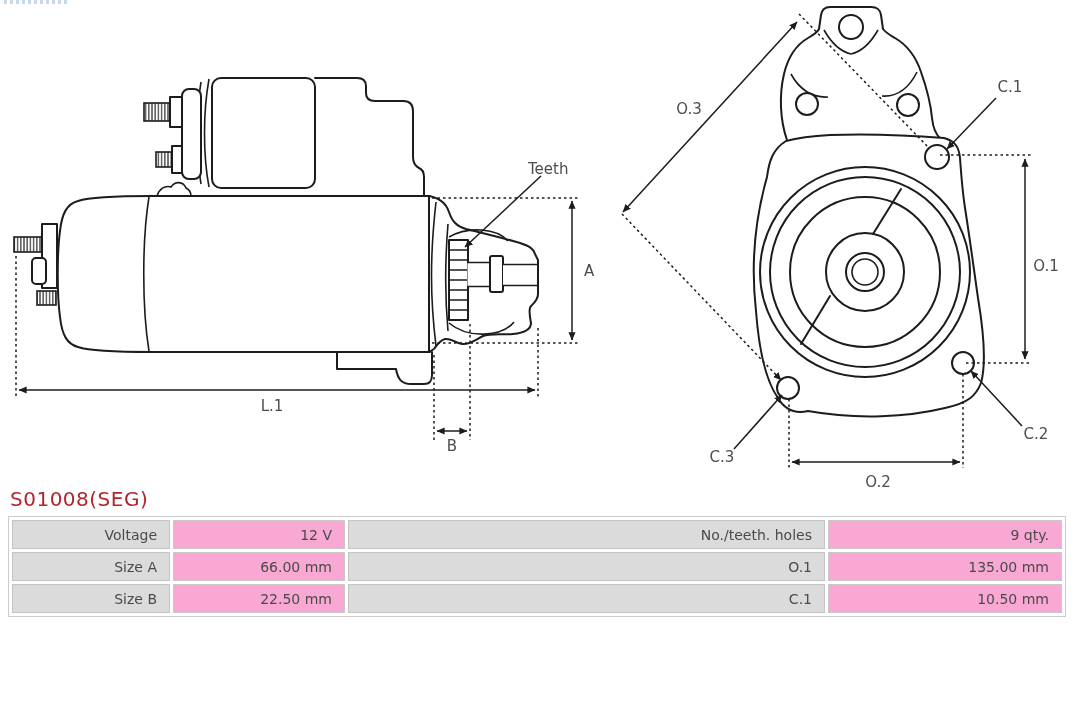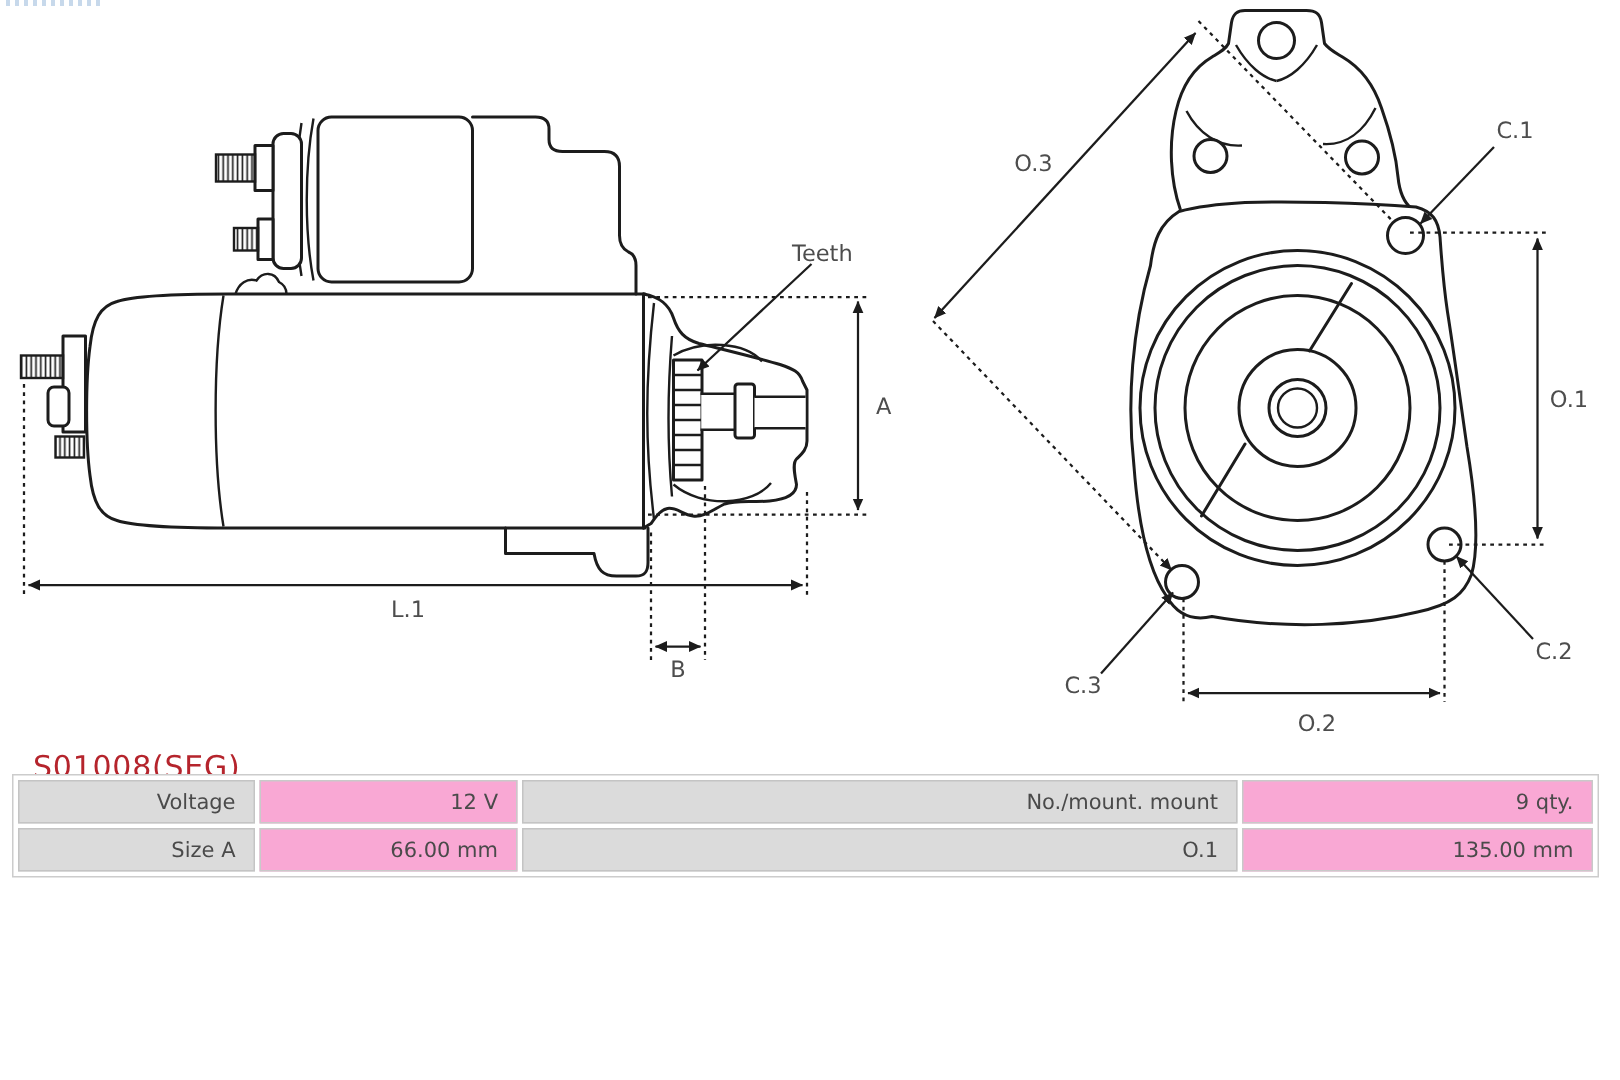--- a/index.html
+++ b/index.html
@@ -8,21 +8,21 @@
   .watermark{position:absolute;left:4px;top:0;width:66px;height:4px;
              background:repeating-linear-gradient(90deg,#b9cfe6 0 3px,rgba(255,255,255,0) 3px 6px);
              opacity:.8;}
   svg.diagram{position:absolute;left:0;top:0;}
   svg .part{fill:none;stroke:#1c1c1c;stroke-width:2;stroke-linejoin:round;stroke-linecap:round;}
   svg .partfill{fill:#ffffff;stroke:#1c1c1c;stroke-width:2;stroke-linejoin:round;}
   svg .thin{fill:none;stroke:#1c1c1c;stroke-width:1.6;}
   svg .dim{fill:none;stroke:#1c1c1c;stroke-width:1.5;}
   svg .dot{stroke-dasharray:2.5 3;}
   svg text{fill:#4d4d4d;font-size:15px;font-family:"DejaVu Sans","Liberation Sans",sans-serif;}
-  .part-title{position:absolute;left:10px;top:487px;margin:12px;font-size:20px;font-weight:normal;
+  .part-title{position:absolute;left:10px;top:487px;margin:0;font-size:20px;font-weight:normal;
               color:#b5242c;letter-spacing:.5px;}
   table.spec{position:absolute;left:8px;top:516px;width:1055px;table-layout:fixed;
              border-collapse:separate;border-spacing:3px;background:#fff;border:1px solid #cccccc;}
   table.spec td{height:27px;padding:0 12px;font-size:14px;color:#4a4a4a;text-align:right;
                 overflow:hidden;white-space:nowrap;border:1px solid #c9c9c9;background:#f9a8d4;}
   table.spec td.lbl{background:#dbdbdb;border-color:#c4c4c4;}
 </style>
 </head>
 <body>
 
@@ -166,24 +166,30 @@
     <colgroup>
       <col style="width:158px">
         <col style="width:172px">
         <col style="width:477px">
         <col style="width:234px">
     </colgroup>
     <tbody>
       <tr>
         <td class="lbl">Voltage</td>
         <td>12 V</td>
-        <td class="lbl">No./mount. mount</td>
+        <td class="lbl">No./teeth. holes</td>
         <td>9 qty.</td>
       </tr>
       <tr>
         <td class="lbl">Size A</td>
         <td>66.00 mm</td>
         <td class="lbl">O.1</td>
         <td>135.00 mm</td>
       </tr>
+      <tr>
+        <td class="lbl">Size B</td>
+        <td>22.50 mm</td>
+        <td class="lbl">C.1</td>
+        <td>10.50 mm</td>
+      </tr>
     </tbody>
   </table>
 </div>
 
 </body></html>

